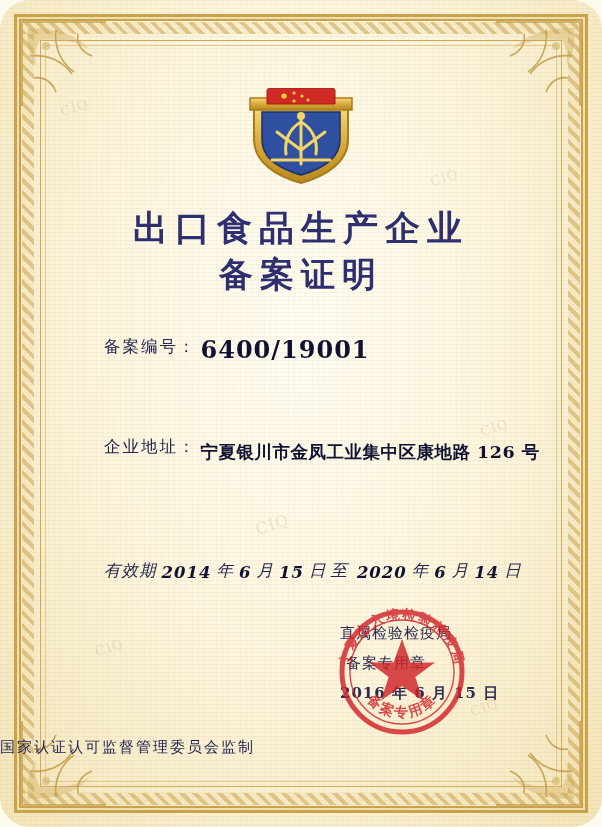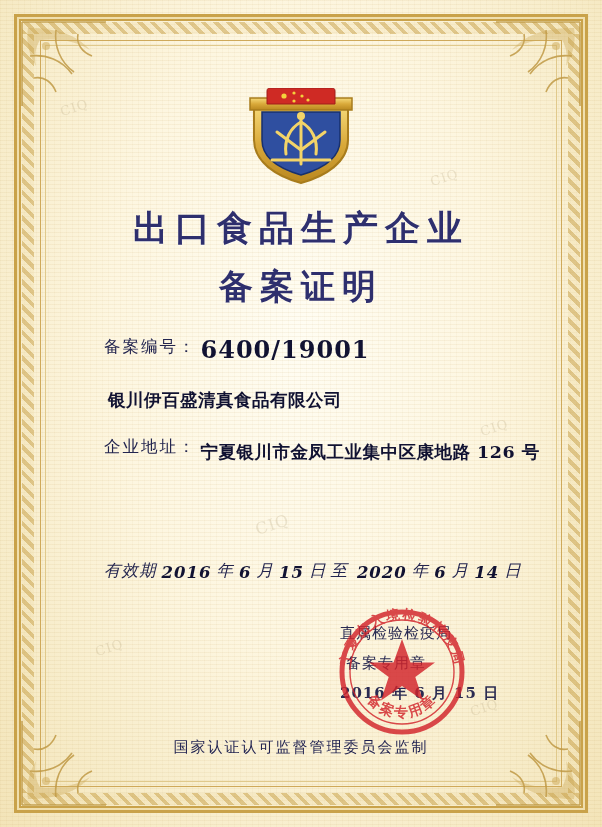--- a/index.html
+++ b/index.html
@@ -8,20 +8,21 @@
     background:#fdfaf0;
     font-family:"Liberation Sans", sans-serif;
     overflow:hidden;
   }
   .page{
     position:relative;
     width:602px;height:827px;
     background:
       radial-gradient(ellipse at 50% 40%, #fffdf3 0%, #fdf6e0 45%, #f7ecc9 78%, #f3e4b8 100%);
     overflow:hidden;
+    border-radius:30px;
   }
   
   .texture{
     position:absolute;inset:0;
     background-image:repeating-linear-gradient(to bottom, rgba(196,160,90,0.10) 0px, rgba(196,160,90,0.10) 1px, rgba(255,255,255,0) 1px, rgba(255,255,255,0) 4px);
     pointer-events:none;
   }
   .texture2{
     position:absolute;inset:0;
     background-image:repeating-linear-gradient(to right, rgba(190,150,80,0.05) 0px, rgba(190,150,80,0.05) 1px, rgba(255,255,255,0) 1px, rgba(255,255,255,0) 6px);
@@ -74,21 +75,21 @@
   .title-wrap{
     position:absolute;left:0;right:0;top:205px;text-align:center;
   }
   .title1{
     font-family:"DejaVu Serif", serif;
     font-size:35px;letter-spacing:7px;color:#2e2f6e;font-weight:700;
     text-shadow:0 1px 0 rgba(255,255,255,.6);
   }
   .title2{
     font-family:"DejaVu Serif", serif;
-    font-size:34px;letter-spacing:7px;color:#2e2f6e;font-weight:700;margin-top:12px;
+    font-size:34px;letter-spacing:7px;color:#2e2f6e;font-weight:700;
   }
 
   
   .fields{
     position:absolute;left:104px;right:70px;top:335px;
   }
   .row{
     display:flex;align-items:flex-end;
     margin-bottom:22px;
     min-height:26px;
@@ -129,21 +130,21 @@
   .issuer .ln3{padding-left:0px;font-weight:700;}
 
   
   .seal{
     position:absolute;left:329px;top:599px;width:146px;height:146px;
     pointer-events:none;
   }
 
   
   .footer{
-    position:absolute;left:0;right:0;bottom:70px;text-align:center;
+    position:absolute;left:0;right:0;bottom:70px;
     font-family:"DejaVu Serif", serif;
     font-size:15px;color:#1f2150;letter-spacing:2px;
   }
 
   
   .wm{
     position:absolute;
     font-family:"DejaVu Serif", serif;
     color:rgba(170,150,110,0.22);
     font-size:13px;letter-spacing:1px;
@@ -254,31 +255,30 @@
     <div class="title1">出口食品生产企业</div>
     <div class="title2">备案证明</div>
   </div>
 
   <div class="fields">
     <div class="row code">
       <span class="lbl">备案编号：</span>
       <span class="val big">6400/19001</span>
     </div>
     <div class="row">
-      <span class="val">银川伊百盛清真食品有限公司</span>
     </div>
     <div class="row">
       <span class="lbl">企业地址：</span>
       <span class="val">宁夏银川市金凤工业集中区康地路 126 号</span>
     </div>
   </div>
 
   <div class="validity">
     <span class="k">有效期</span>
-    <span class="n">2016</span>
+    <span class="n">2014</span>
     <span class="k">年</span>
     <span class="n">6</span>
     <span class="k">月</span>
     <span class="n">15</span>
     <span class="k">日</span>
     <span class="k" style="padding:0 4px">至</span>
     <span class="n">2020</span>
     <span class="k">年</span>
     <span class="n">6</span>
     <span class="k">月</span>

